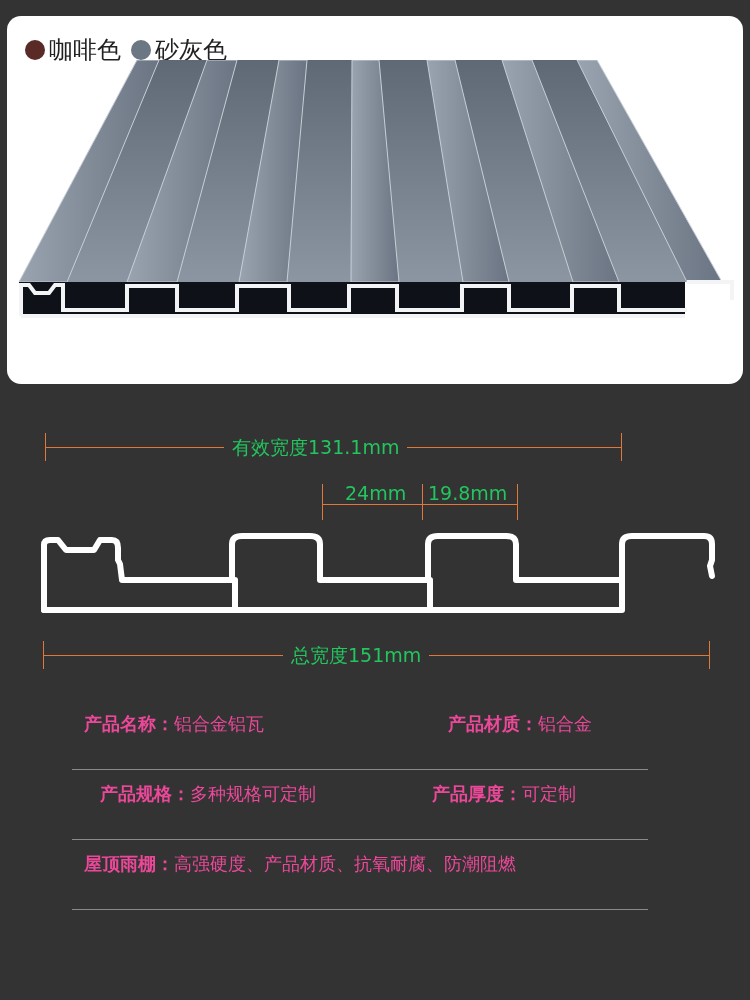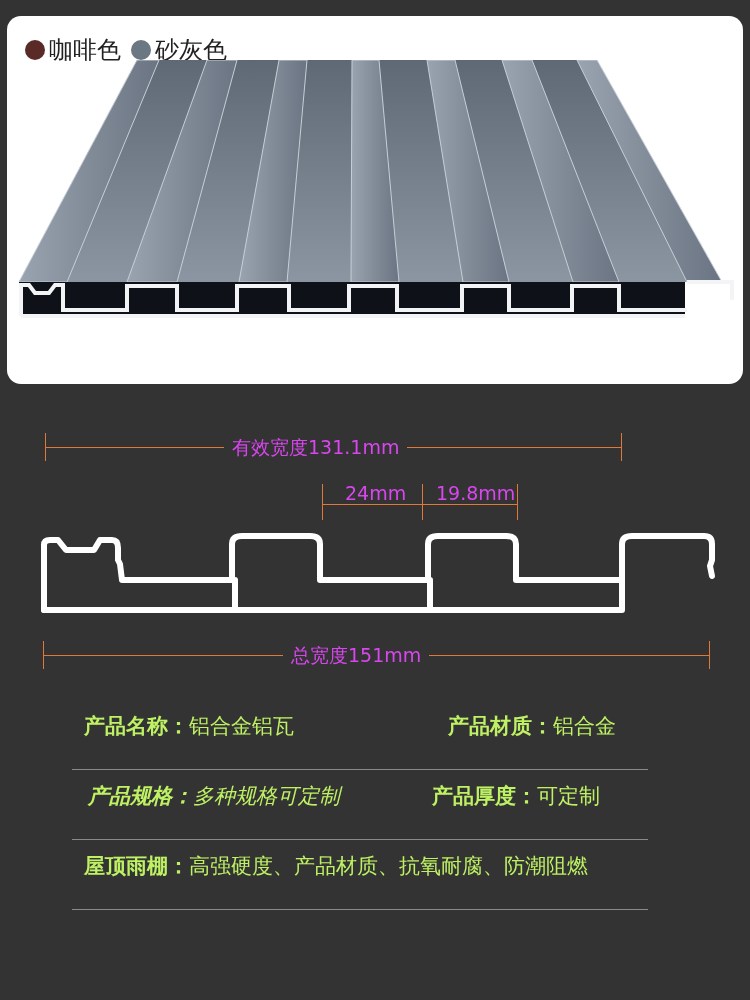--- a/index.html
+++ b/index.html
@@ -9,30 +9,30 @@
   }
   .card {
     position:absolute; left:7px; top:16px; width:736px; height:368px;
     background:#ffffff; border-radius:14px; overflow:hidden;
   }
   .swatches { position:absolute; left:18px; top:18px; display:flex; align-items:center; font-size:24px; color:#222; }
   .sw { display:flex; align-items:center; margin-right:10px; }
   .dot { width:20px; height:20px; border-radius:50%; display:inline-block; margin-right:4px; }
   .product-svg { position:absolute; left:0; top:44px; }
 
-  .dim { position:absolute; color:#d946ef; font-size:19px; }
+  .dim { position:absolute; color:#22c55e; font-size:19px; }
   .dim-line { position:absolute; height:1px; background:#e0783a; }
   .dim-tick { position:absolute; width:1px; background:#e0783a; }
   .dim-label { position:absolute; background:#333333; padding:0 8px; white-space:nowrap; line-height:22px; }
 
   .profile-svg { position:absolute; left:0; top:520px; }
 
   .specs { position:absolute; left:72px; top:700px; width:576px; }
   .row { position:relative; height:70px; border-bottom:1px solid #8a8a8a; box-sizing:border-box; }
-  .cell { position:absolute; top:12px; font-size:21px; color:#bef264; white-space:nowrap; }
+  .cell { position:absolute; top:12px; font-size:18px; color:#ec4899; white-space:nowrap; }
   .k { font-weight:bold; }
 </style>
 </head>
 <body>
 
 <div class="card">
   <div class="swatches">
     <div class="sw">
       <span class="dot" style="background:#5a2a26"></span>
       <span>咖啡色</span>
@@ -82,21 +82,21 @@
   <div class="dim-tick" style="left:621px; top:433px; height:28px;"></div>
   <div class="dim dim-label" style="left:224px; top:436px;">有效宽度131.1mm</div>
 </div>
 
 <div>
   <div class="dim-tick" style="left:322px; top:484px; height:36px;"></div>
   <div class="dim-tick" style="left:422px; top:484px; height:36px;"></div>
   <div class="dim-tick" style="left:517px; top:484px; height:36px;"></div>
   <div class="dim-line" style="left:322px; top:504px; width:196px;"></div>
   <div class="dim" style="left:345px; top:482px;">24mm</div>
-  <div class="dim" style="left:428px; top:482px;margin-left:8px;">19.8mm</div>
+  <div class="dim" style="left:428px; top:482px;">19.8mm</div>
 </div>
 
 <svg class="profile-svg" width="750" height="120" viewBox="0 0 750 120">
   <g fill="none" stroke="#ffffff" stroke-width="6" stroke-linejoin="round" stroke-linecap="round">
     <path d="M44,90 L44,25 Q44,20 50,20 L58,20 L66,30 L94,30 L100,20 L112,20 Q118,20 118,28 L118,40 L120,44 L122,60 L232,60 L232,24 Q232,16 242,16 L310,16 Q320,16 320,24 L320,60 L428,60 L428,24 Q428,16 438,16 L506,16 Q516,16 516,24 L516,60 L622,60 L622,24 Q622,16 632,16 L704,16 Q712,16 712,24 L712,40 L710,46 L712,56"></path>
     <path d="M44,90 L622,90 L622,60"></path>
     <path d="M235,60 L235,90"></path>
     <path d="M430,60 L430,90"></path>
   </g>
 </svg>
@@ -111,21 +111,21 @@
 <div class="specs">
   <div class="row">
     <div class="cell" style="left:12px;">
       <span class="k">产品名称：</span><span>铝合金铝瓦</span>
     </div>
     <div class="cell" style="left:376px;">
       <span class="k">产品材质：</span><span>铝合金</span>
     </div>
   </div>
   <div class="row">
-    <div class="cell" style="left:16px;font-style:italic;">
+    <div class="cell" style="left:28px;">
       <span class="k">产品规格：</span><span>多种规格可定制</span>
     </div>
     <div class="cell" style="left:360px;text-align:right;">
       <span class="k">产品厚度：</span><span>可定制</span>
     </div>
   </div>
   <div class="row">
     <div class="cell" style="left:12px;">
       <span class="k">屋顶雨棚：</span><span>高强硬度、产品材质、抗氧耐腐、防潮阻燃</span>
     </div>

